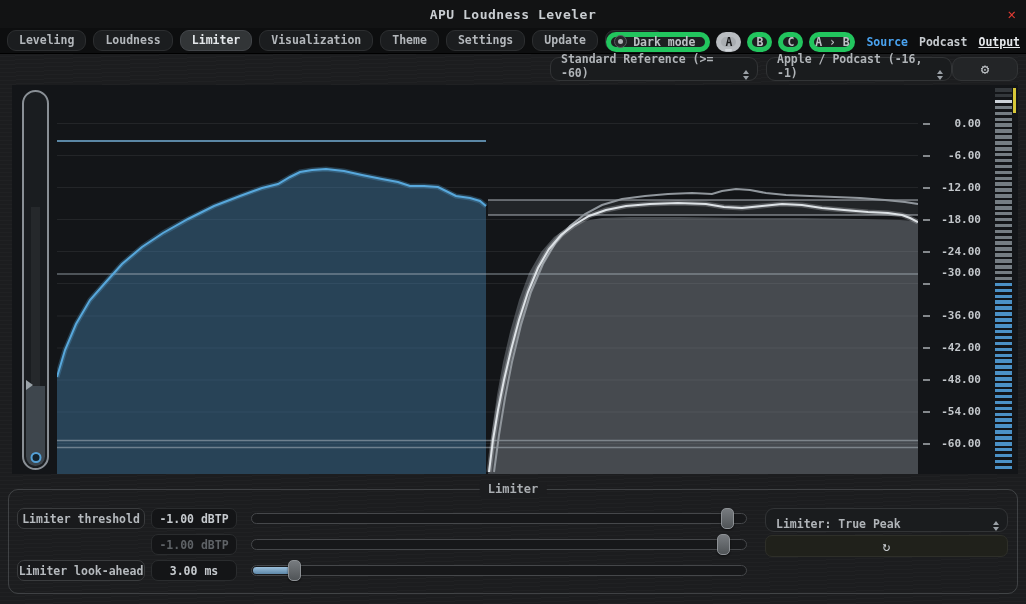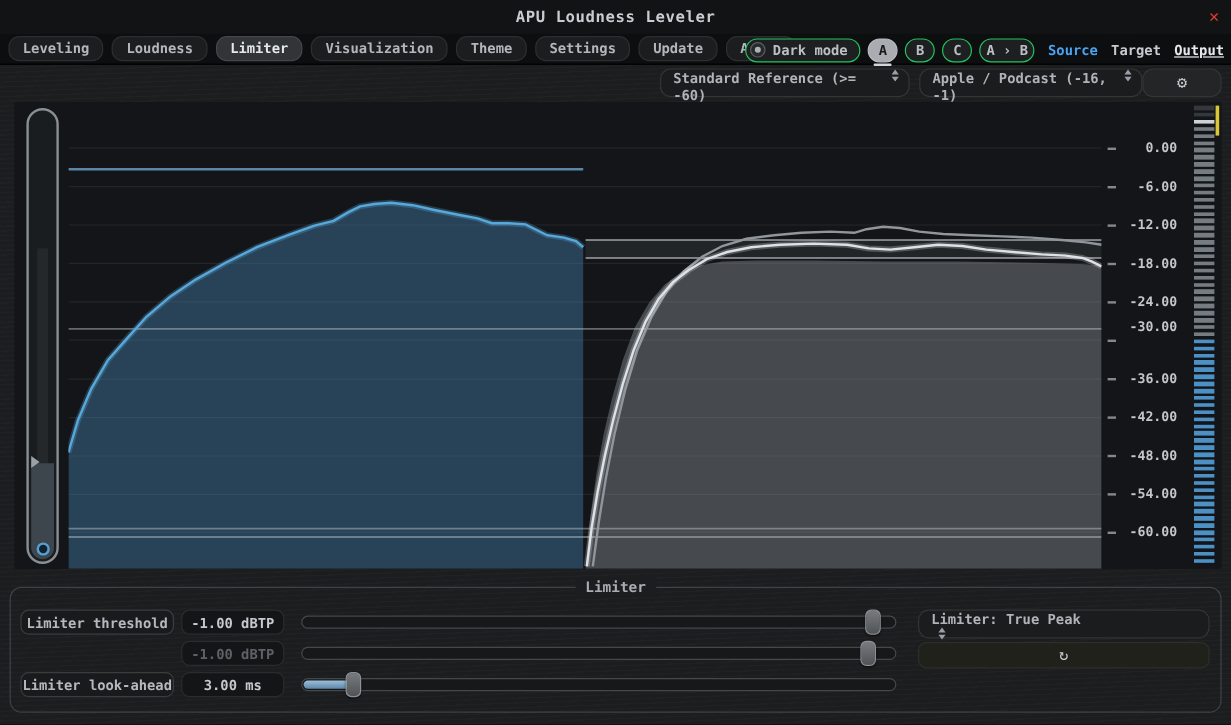--- a/index.html
+++ b/index.html
@@ -14,40 +14,40 @@
   #close{position:absolute;right:10px;top:6px;color:#e03b33;font-size:14px;font-weight:700;cursor:pointer;}
 
   
   #tabbar{position:absolute;top:28px;left:0;width:100%;height:26px;background:#0d0e0f;
           display:flex;align-items:center;border-bottom:1px solid #000;box-sizing:border-box;}
   #tabstrip{display:flex;gap:7px;padding-left:7px;}
   .tab{height:21px;line-height:19px;padding:0 11px;border-radius:9px;background:#1b1d1f;
        border:1px solid #2c2e30;color:#b3b7bb;font-size:11.5px;font-weight:700;box-sizing:border-box;cursor:pointer;}
   .tab.active{background:#323537;color:#e4e7ea;border-color:#43464a;}
   #tb-right{position:absolute;right:6px;top:3px;height:21px;display:flex;align-items:center;gap:6px;}
-  .pill{height:20px;border-radius:10px;background:#1d1f21;border:1px solid #22c55e;color:#bcc0c4;
+  .pill{height:20px;border-radius:10px;background:#1d1f21;border:5px solid #22c55e;color:#bcc0c4;
         font-size:11.5px;font-weight:700;display:flex;align-items:center;justify-content:center;
         box-sizing:border-box;cursor:pointer;}
   .dm{padding:0 10px 0 3px;gap:6px;}
   .dm-circle{width:13px;height:13px;border-radius:50%;background:#27292b;border:1px solid #595d61;
              display:flex;align-items:center;justify-content:center;box-sizing:border-box;}
   .dm-dot{width:5px;height:5px;border-radius:50%;background:#aeb2b6;}
   .ab{width:25px;}
   .ab.wide{width:46px;}
   .ab.active-a{background:#a9adb1;color:#17181a;border-color:#b9bdc1;position:relative;}
   .ab.active-a::after{content:"";position:absolute;left:4px;right:4px;bottom:-4px;height:2px;background:#d2d6da;border-radius:1px;}
   .view{font-size:11.5px;font-weight:700;color:#c7cbcf;margin-left:5px;cursor:pointer;}
   .view.src{color:#4aa3f0;}
   .view.out{color:#e6e9ec;text-decoration:underline;}
 
   
   #presetrow{position:absolute;top:56px;left:0;width:100%;height:26px;display:flex;
              justify-content:flex-end;align-items:center;}
   .dropdown{height:24px;border-radius:9px;background:#1a1c1e;border:1px solid #323436;
-            display:flex;align-items:flex-start;justify-content:space-between;padding:0 8px 0 10px;
+            display:flex;align-items:flex-end;justify-content:space-between;padding:0 8px 0 10px;
             color:#b0b4b8;font-size:11.5px;font-weight:700;box-sizing:border-box;cursor:pointer;}
   #dd-ref{width:208px;margin-right:8px;}
   #dd-target{width:186px;}
   #gearbtn{width:66px;height:24px;border-radius:9px;background:#232527;border:1px solid #323436;
            display:flex;align-items:center;justify-content:center;margin-right:8px;color:#c3c7cb;
            font-size:14px;box-sizing:border-box;cursor:pointer;}
   .updn{display:flex;flex-direction:column;gap:2px;align-items:center;margin-left:6px;}
   .updn i{display:block;width:0;height:0;border-left:3px solid transparent;border-right:3px solid transparent;}
   .updn .up{border-bottom:4px solid #9aa0a6;}
   .updn .dn{border-top:4px solid #9aa0a6;}
@@ -84,21 +84,21 @@
        box-sizing:border-box;border:1px solid #2a2c2e;cursor:text;}
   .val.dim{color:#5e6266;}
   .slider{position:absolute;left:242px;width:496px;height:21px;cursor:pointer;}
   .track{position:absolute;left:0;top:5px;width:100%;height:11px;border-radius:6px;background:#17181a;
          border:1px solid #45474a;box-sizing:border-box;overflow:hidden;}
   .sfill{position:absolute;left:1px;top:1px;height:7px;border-radius:4px;
          background:linear-gradient(180deg,#9cc0dc,#5d87a8);}
   .handle{position:absolute;top:0;width:13px;height:21px;border-radius:5px;
           background:linear-gradient(180deg,#777b7f,#505457);border:1px solid #8d9195;
           box-sizing:border-box;box-shadow:0 1px 2px rgba(0,0,0,0.6);cursor:grab;}
-  #modedd{position:absolute;left:756px;top:18px;width:243px;flex-direction:column;}
+  #modedd{position:absolute;left:756px;top:18px;width:243px;}
   #resetbtn{position:absolute;left:756px;top:45px;width:243px;height:22px;border-radius:7px;
             background:#20211b;border:1px solid #2e2f29;color:#c9cdd1;font-size:13px;display:flex;
             align-items:center;justify-content:center;box-sizing:border-box;cursor:pointer;}
 </style>
 </head>
 <body>
 
 <div id="app">
 
   <div id="titlebar">
@@ -122,21 +122,21 @@
         <span class="dm-circle">
             <span class="dm-dot"></span>
           </span>
         <span>Dark mode</span>
       </div>
       <div class="pill ab active-a">A</div>
       <div class="pill ab">B</div>
       <div class="pill ab">C</div>
       <div class="pill ab wide">A › B</div>
       <span class="view src">Source</span>
-      <span class="view">Target</span>
+      <span class="view">Podcast</span>
       <span class="view out">Output</span>
     </div>
   </div>
 
   <div id="presetrow">
     <div class="dropdown" id="dd-ref">
       <span>Standard Reference (&gt;= -60)</span>
       <span class="updn">
           <i class="up"></i>
           <i class="dn"></i>

